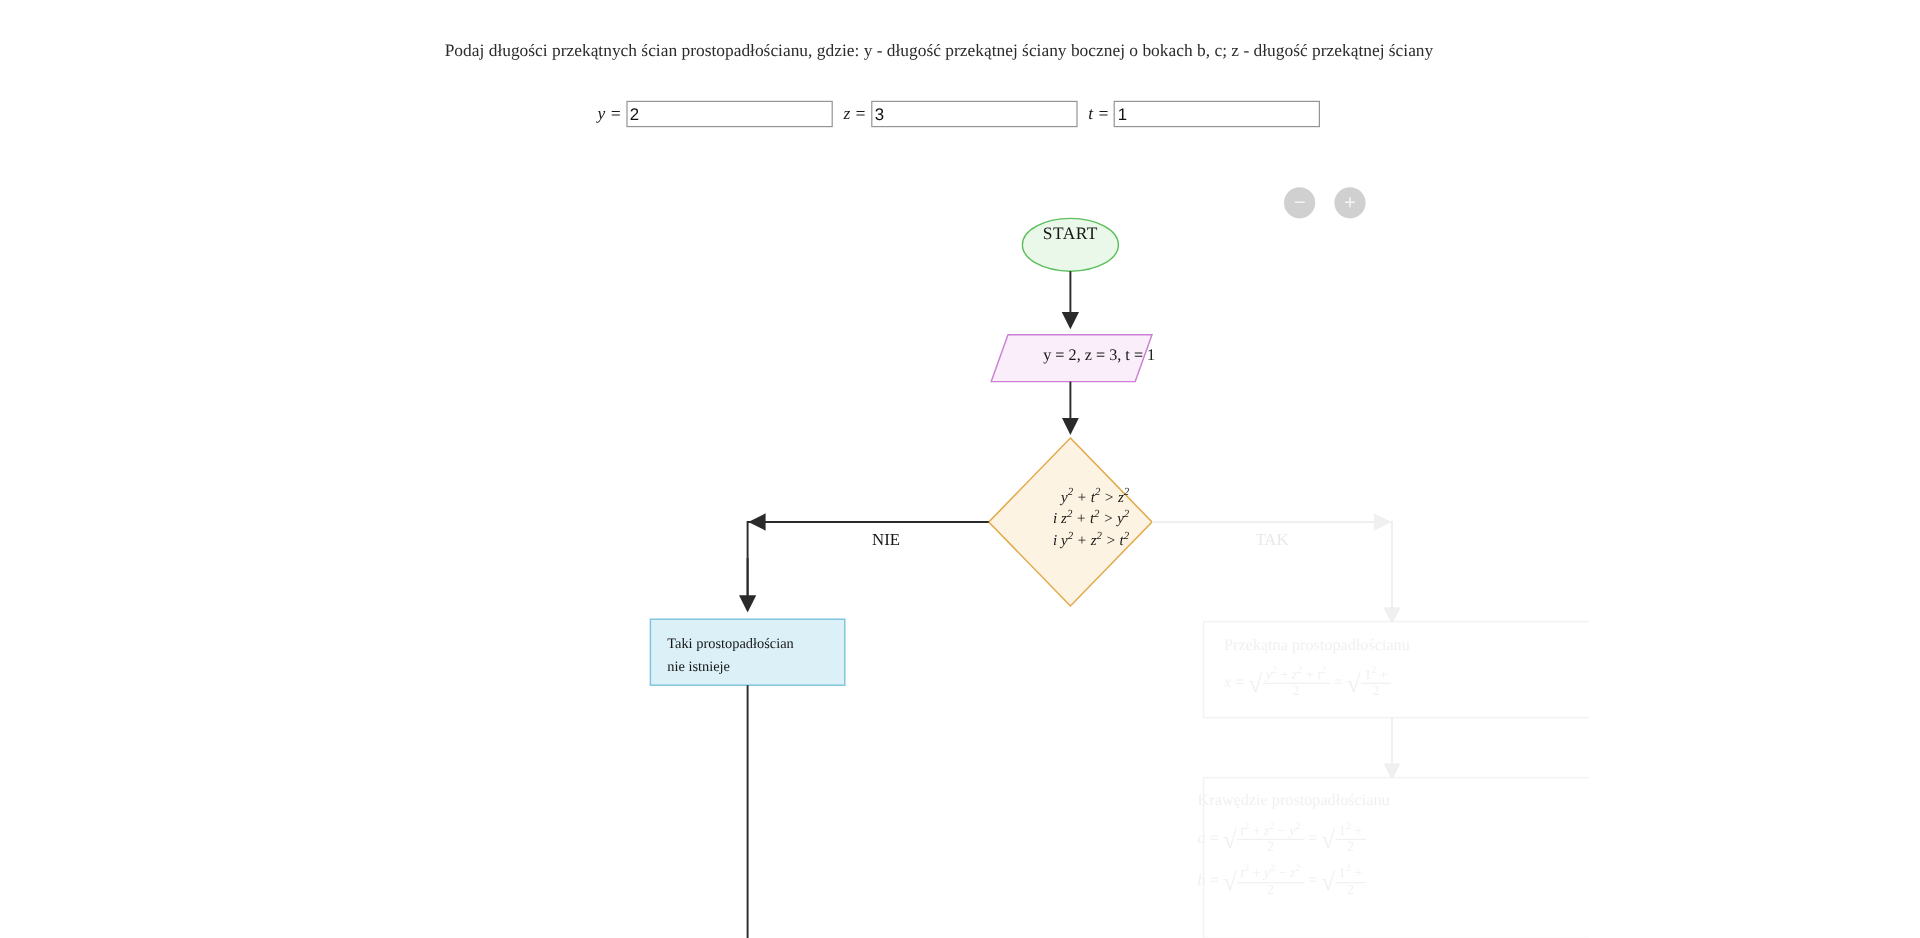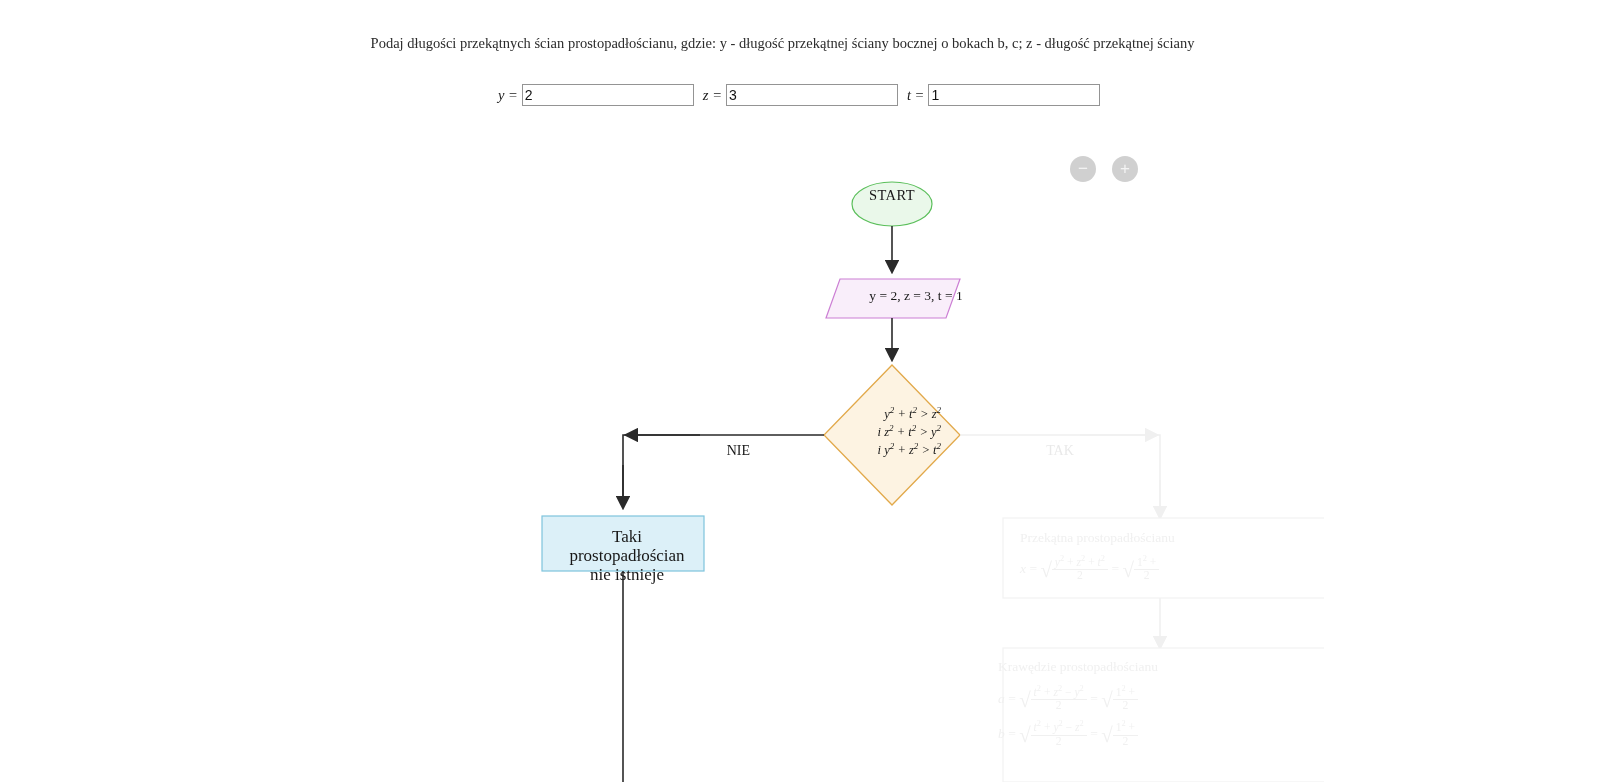--- a/index.html
+++ b/index.html
@@ -115,21 +115,21 @@
     text-align: center; font-size: 13.5px;  margin-left: 24px;
   }
   
   .t-dec {
     left: 846px; top: 285px; width: 95px;
     text-align: right; font-size: 12.5px; line-height: 18px; font-style: italic;
   }
   
   .t-box {
     left: 556px; top: 407px; width: 142px;
-    text-align: center; font-size: 17px; line-height: 19px;
+    text-align: left; font-size: 12px; line-height: 19px;
   }
   
   .t-nie { left: 700px; top: 323px; width: 50px; text-align: right; font-size: 14px; }
   .t-tak { left: 1035px; top: 323px; width: 50px; text-align: center; font-size: 14px; color: #e9e9e9; }
 
   .faded { color: #f0f0f0; }
 
   .t-fad1 {
     left: 1020px; top: 408px; width: 300px;
     font-size: 13.5px; line-height: 20px; white-space: nowrap;

